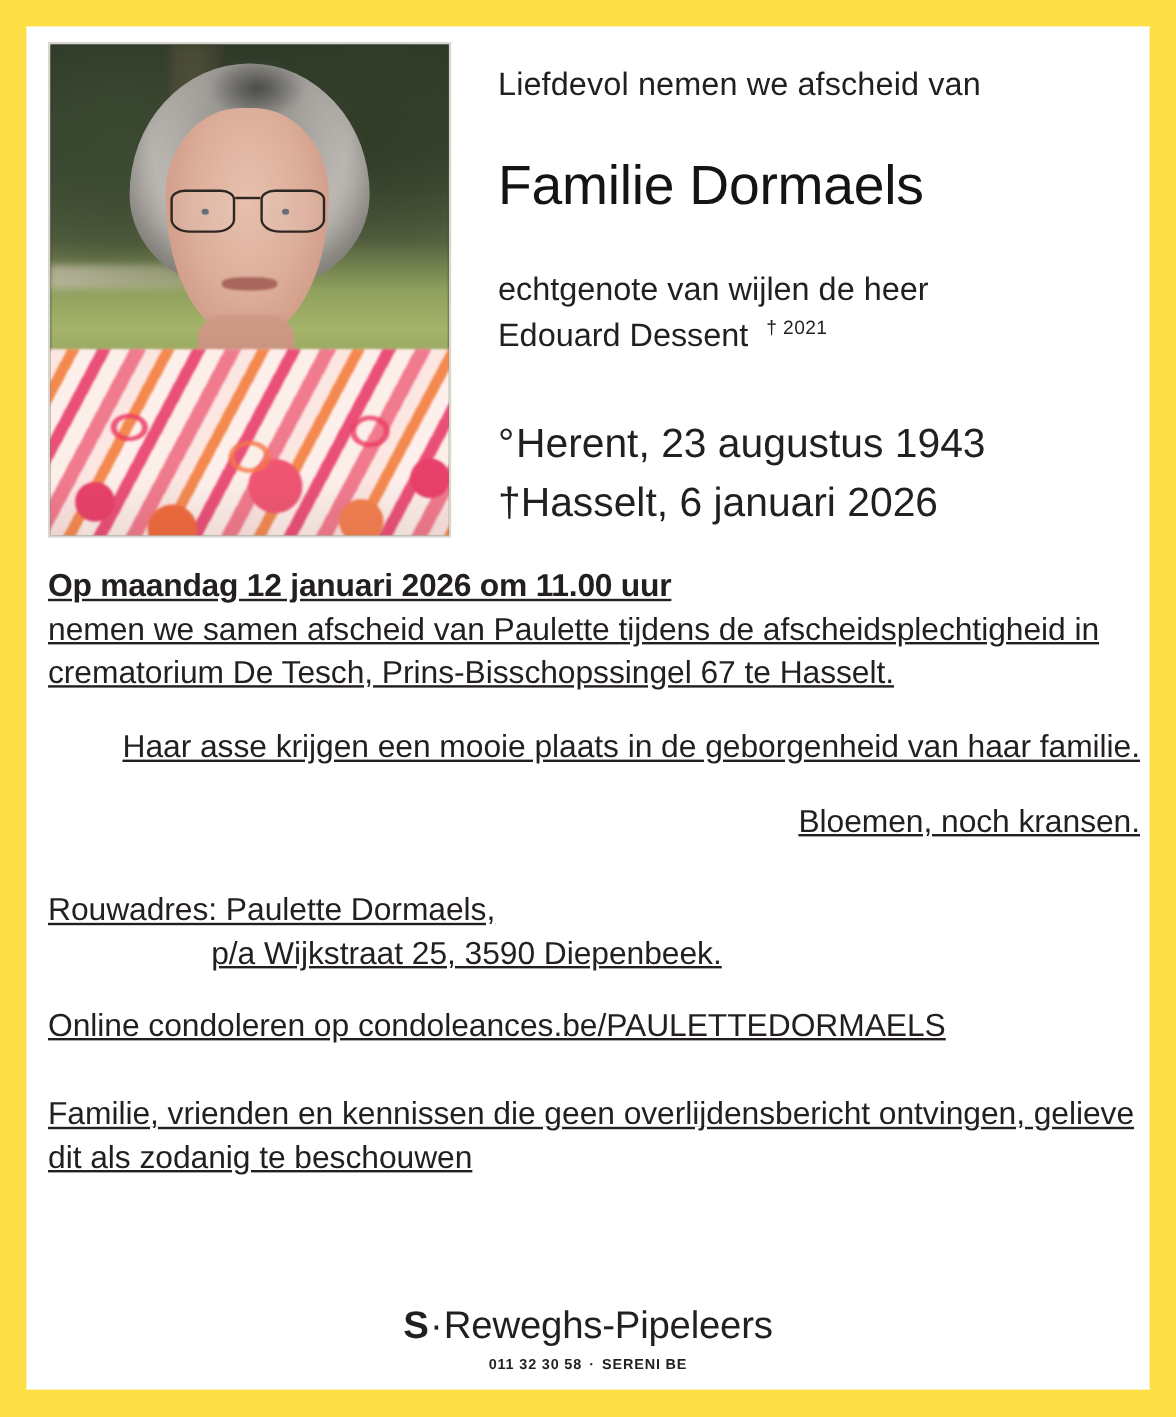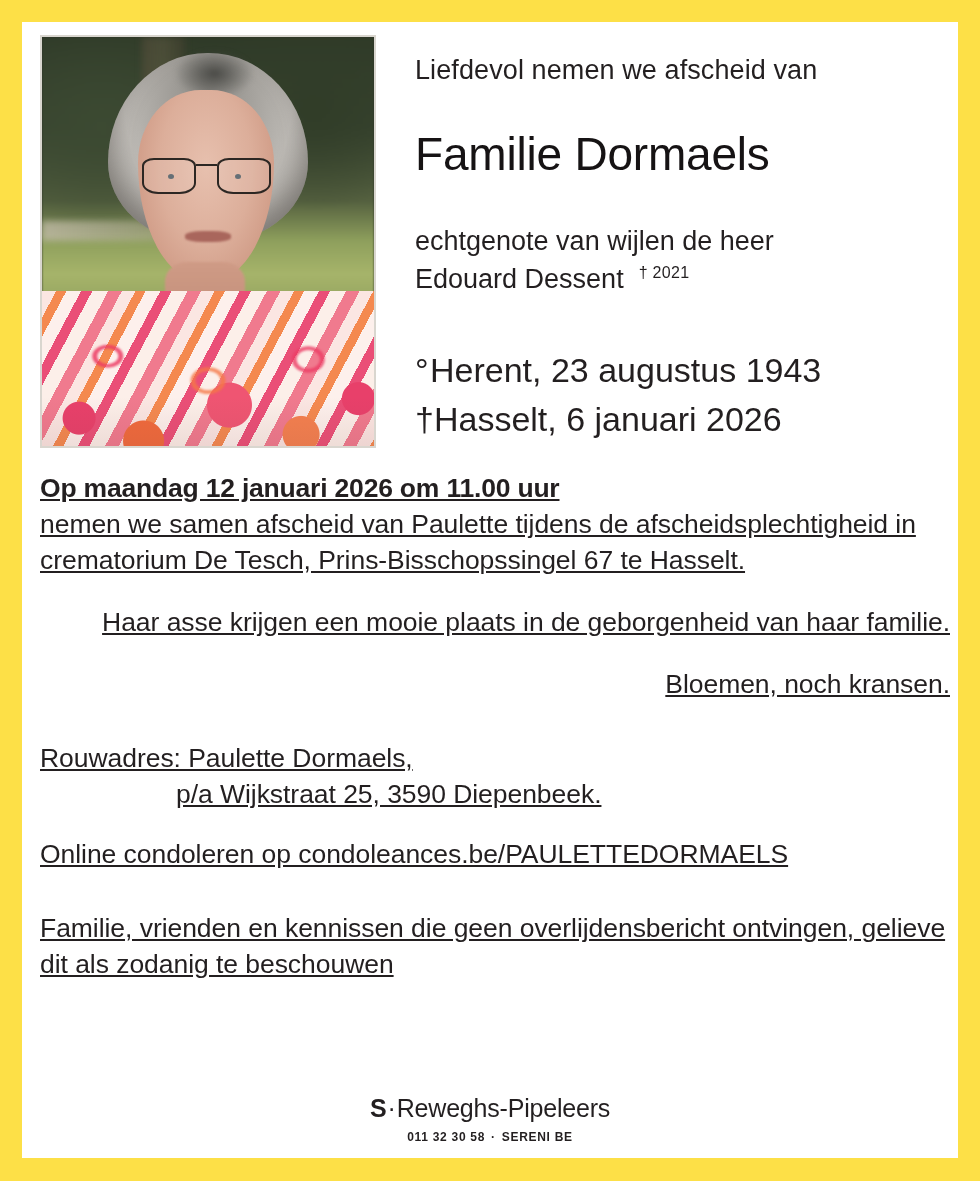--- a/index.html
+++ b/index.html
@@ -271,21 +271,21 @@
 
   
   .footer {
     position: absolute;
     left: 0;
     bottom: 14px;
     width: 936px;
     text-align: center;
   }
   .logo {
-    font-size: 25px;
+    font-size: 32px;
     color: #231f20;
     letter-spacing: -.2px;
     white-space: nowrap;
   }
   .logo .s {
     font-weight: bold;
     letter-spacing: 0;
   }
   .logo .dot {
     display: inline-block;

